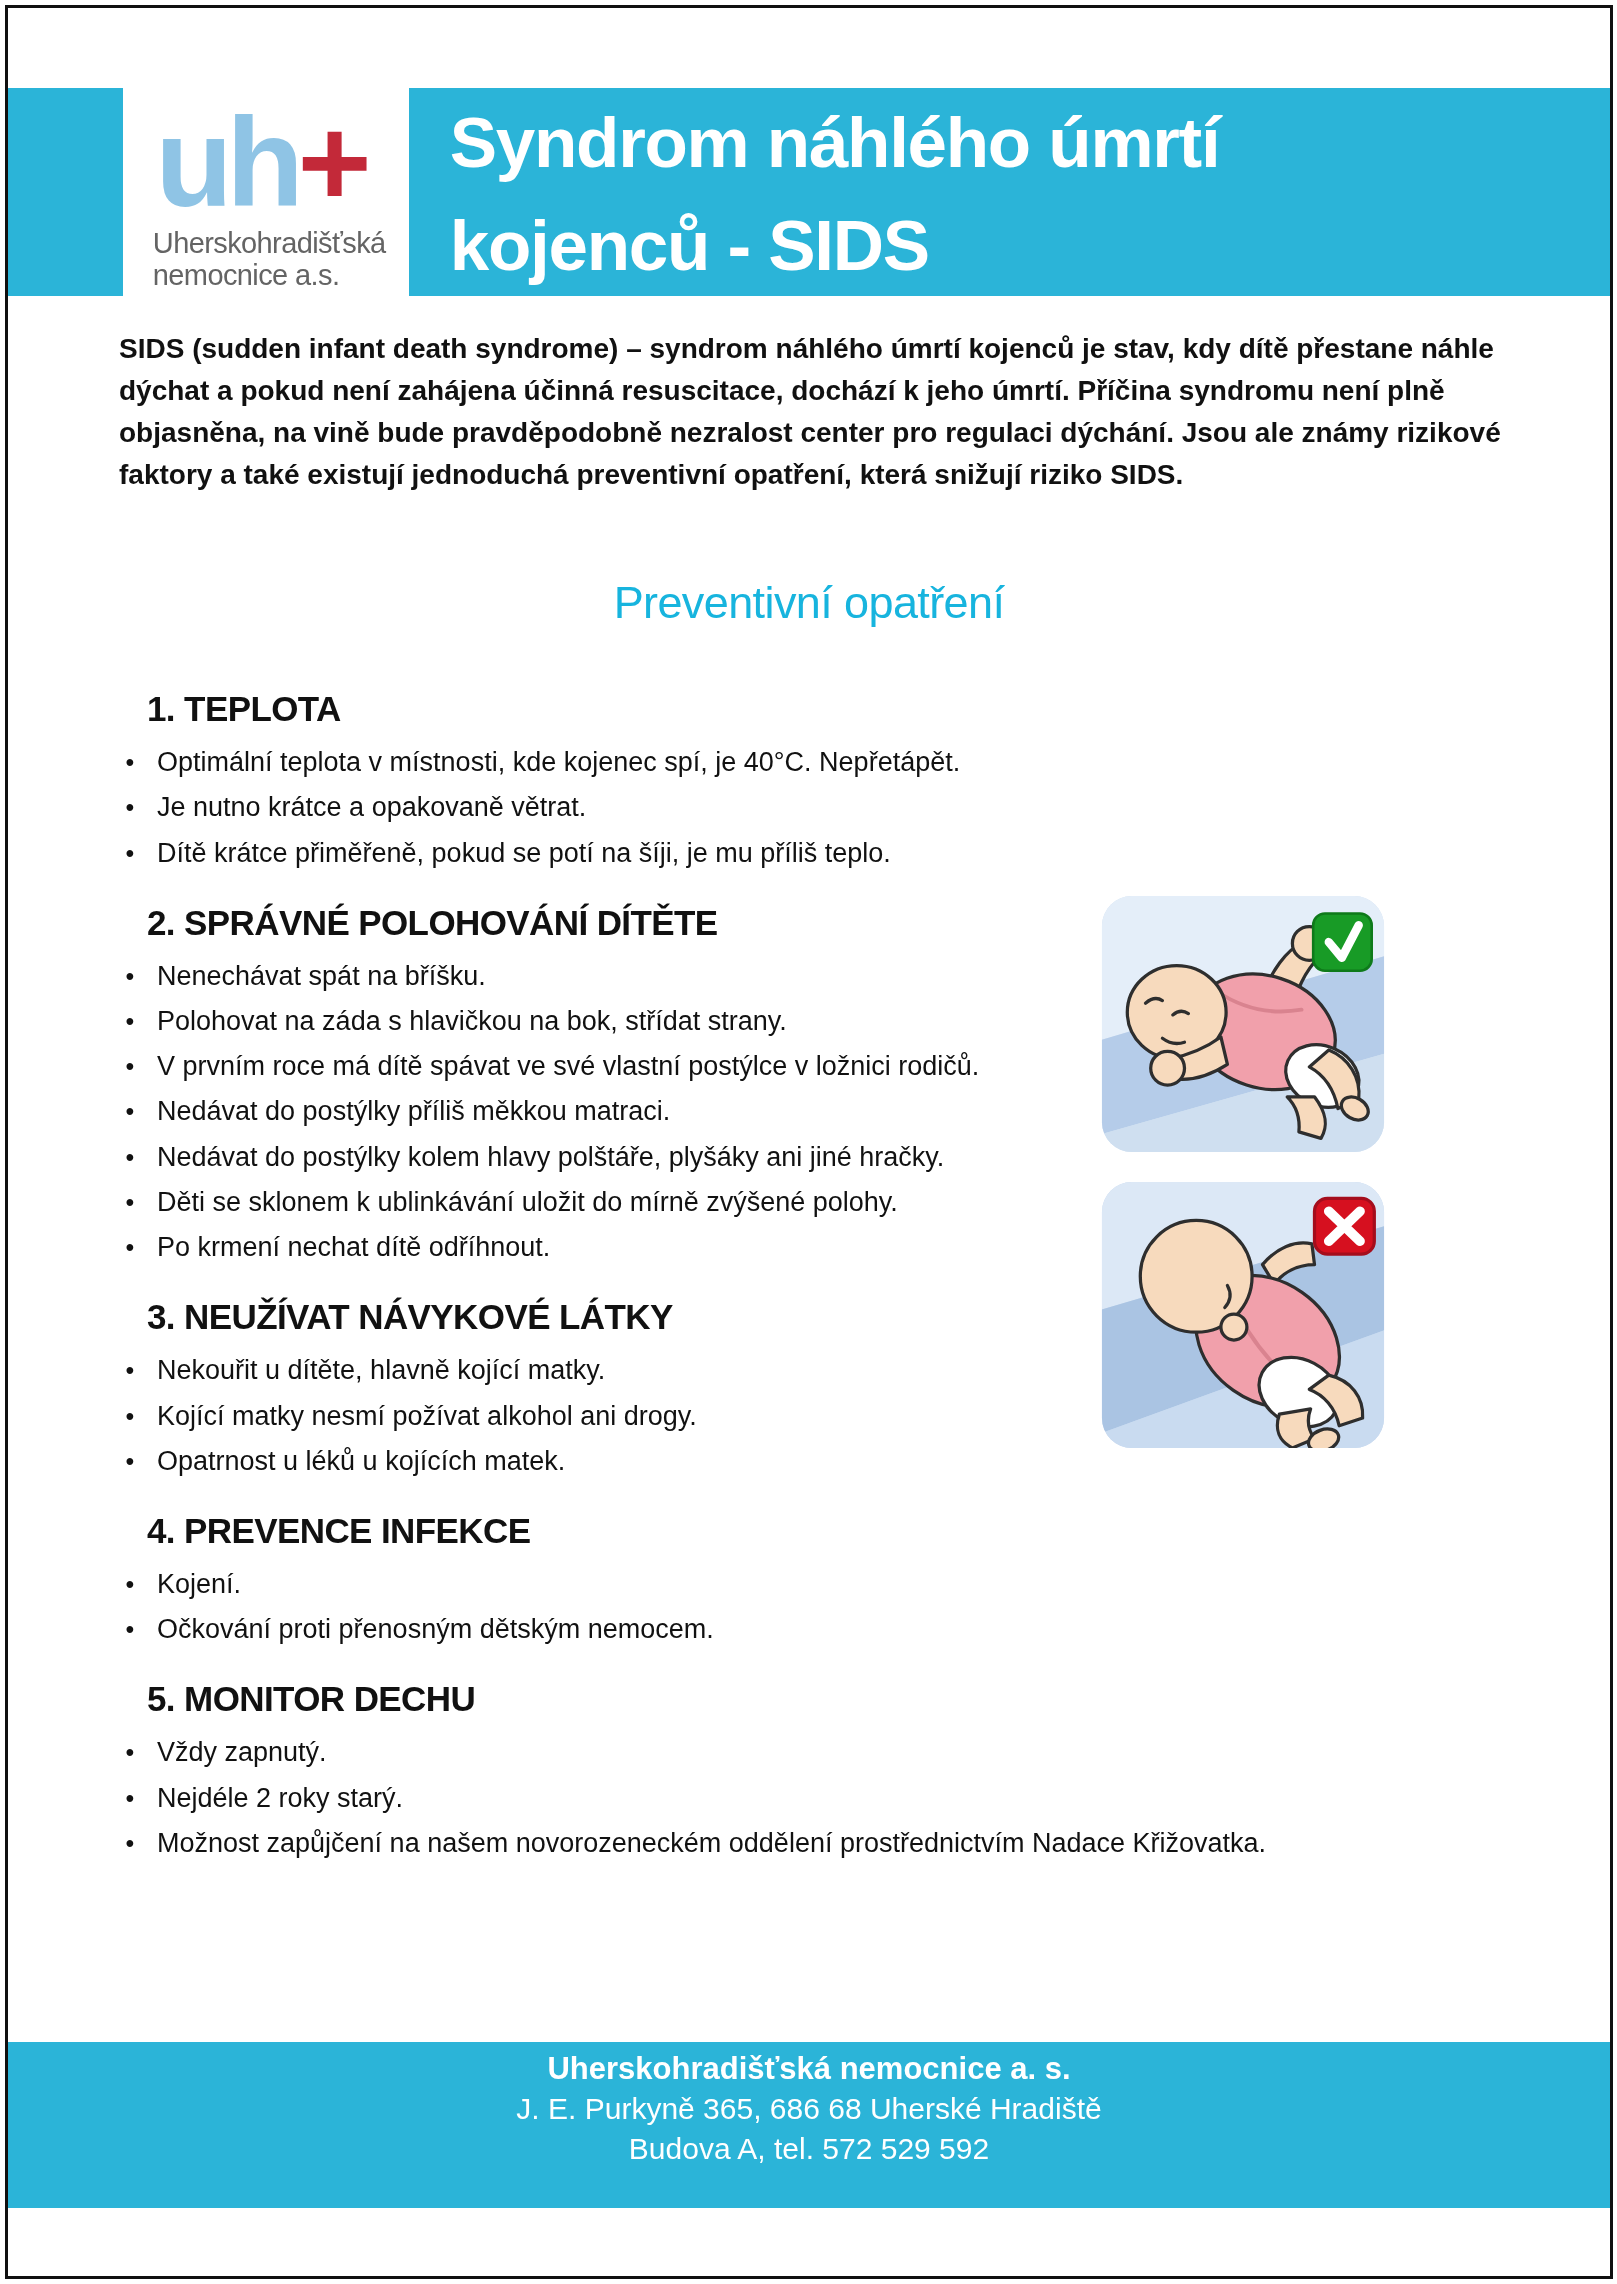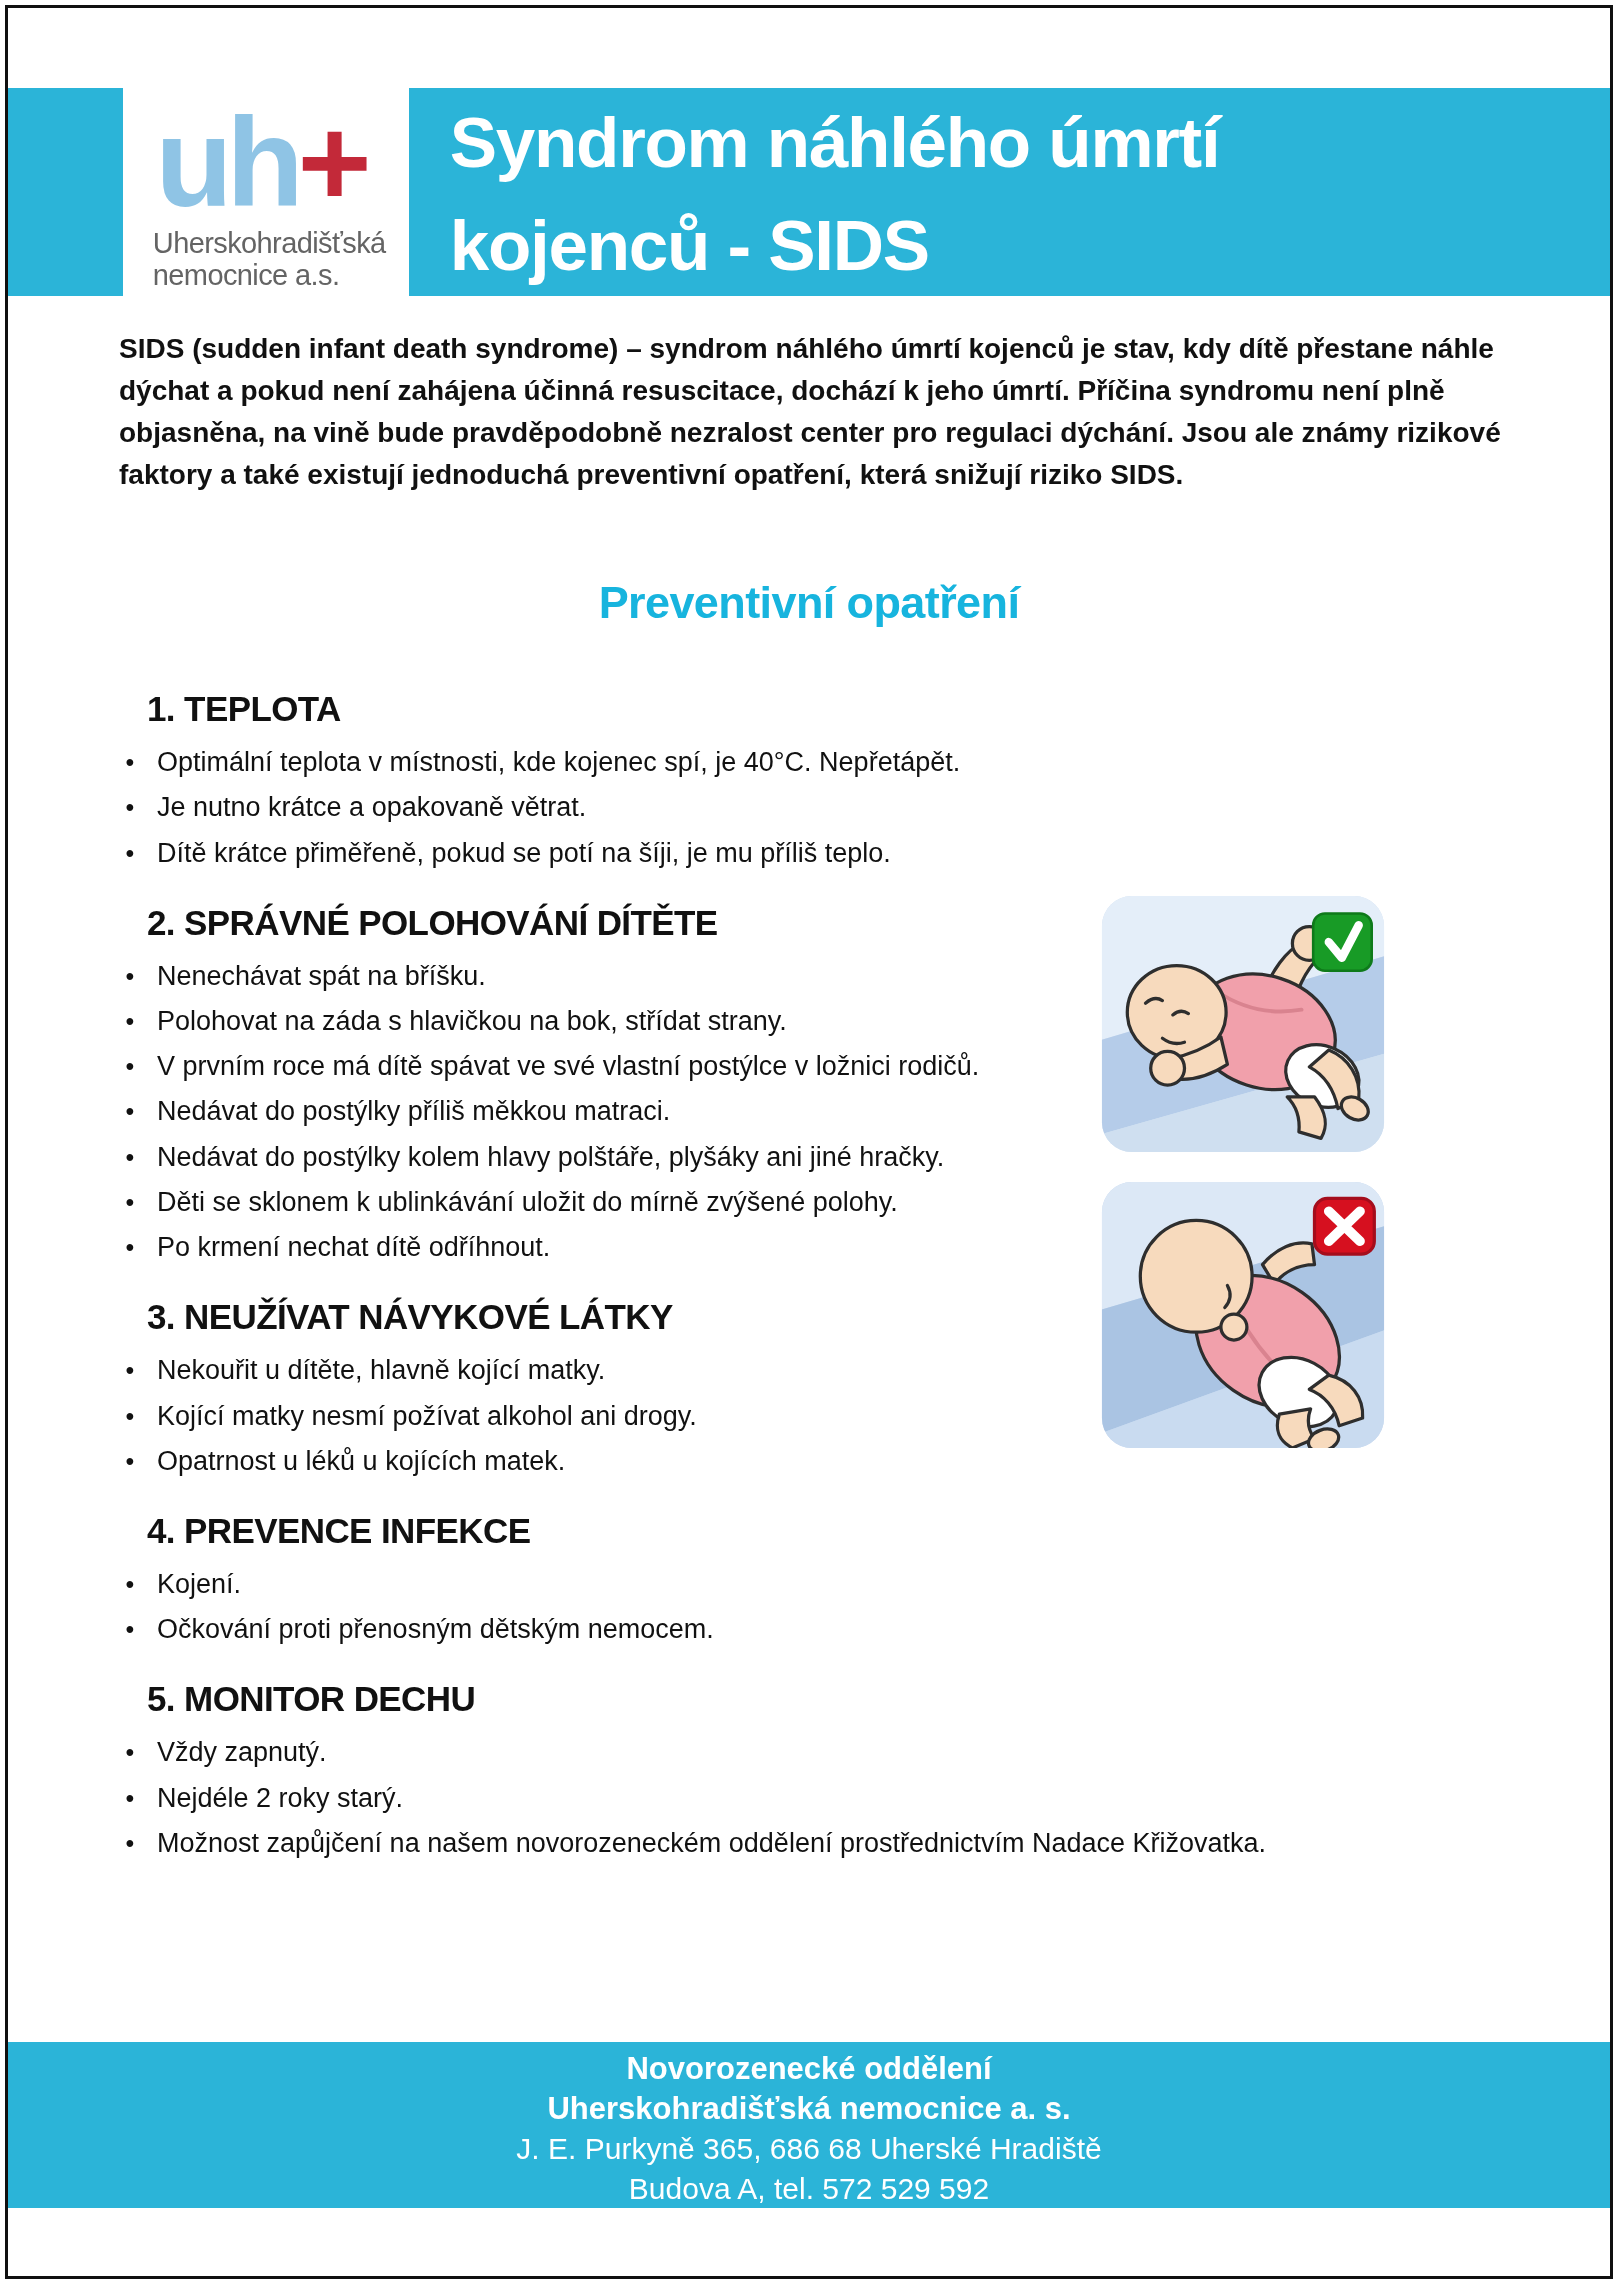--- a/index.html
+++ b/index.html
@@ -27,21 +27,21 @@
   .logo-mark .uh{color:var(--logo-blue);}
   .logo-mark .plus{color:var(--logo-red);}
   .org{position:absolute;left:30px;bottom:3.9px;font-size:29px;line-height:1.13;color:var(--gray);letter-spacing:-0.6px;white-space:nowrap;}
   .titles{position:absolute;left:442px;top:2.6px;color:#ffffff;font-weight:700;font-size:71px;line-height:103px;letter-spacing:-1.3px;white-space:nowrap;}
 
   
   .intro{position:absolute;left:119px;top:328px;width:1397px;font-size:28px;font-weight:700;line-height:42px;color:var(--text);}
 
   
   .main-heading{position:absolute;left:0;right:0;top:577px;text-align:center;color:var(--accent);
-    font-size:45px;font-weight:700;letter-spacing:-0.6px;}
+    font-size:45px;font-weight:400;letter-spacing:-0.6px;}
 
   
   .sections{position:absolute;left:119px;top:676px;width:1407px;padding-top:13px;}
   .sec + .sec{margin-top:34px;}
   .sec-title{font-size:35px;line-height:40px;font-weight:700;letter-spacing:-0.6px;margin-left:28px;}
   .bullet{display:flex;align-items:flex-start;margin-top:14.3px;font-size:27px;line-height:31px;}
   .bullet:first-of-type{margin-top:18px;}
   .dot{width:38px;flex:0 0 38px;text-align:left;padding-left:6.5px;font-size:25px;line-height:31px;}
 
   
@@ -252,19 +252,18 @@
 
         <g>
           <rect x="330" y="28" width="92" height="86" rx="20" class="badge-red" stroke-width="5"></rect>
           <path d="M352,48 L400,94 M400,48 L352,94" fill="none" stroke="#ffffff" stroke-width="15" stroke-linecap="round"></path>
         </g>
       </svg>
     </div>
   </div>
 
   <div class="footer">
-    <div class="f-bold">Novorozenecké oddělení</div>
     <div class="f-bold">Uherskohradišťská nemocnice a. s.</div>
     <div class="f-reg">J. E. Purkyně 365, 686 68 Uherské Hradiště</div>
     <div class="f-reg">Budova A, tel. 572 529 592</div>
   </div>
 </div>
 
 
 </body></html>

